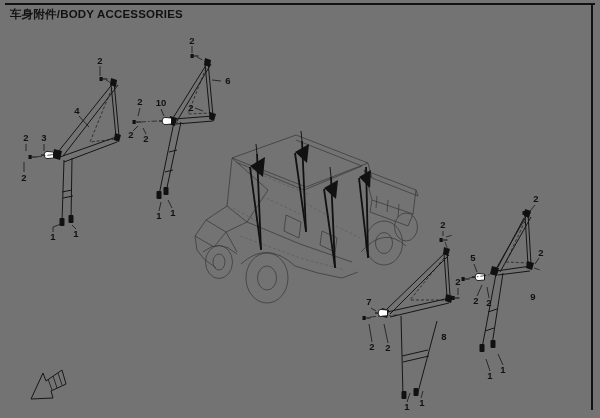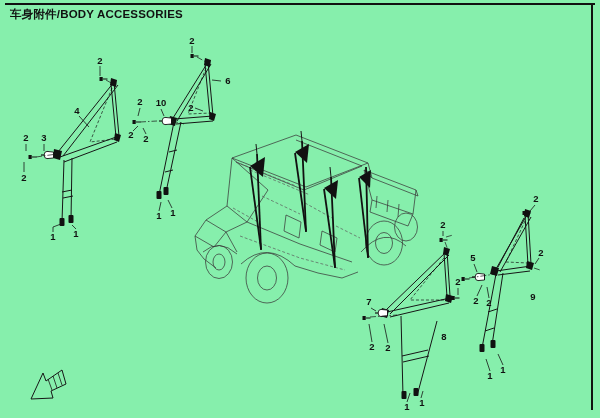--- a/index.html
+++ b/index.html
@@ -1,16 +1,16 @@
 <!DOCTYPE html>
 <html><head>
 <meta charset="utf-8">
 <style>
   html,body{margin:0;padding:0;background:#fff;}
-  #page{position:relative;width:600px;height:418px;background:#86efac;overflow:hidden;
+  #page{position:relative;width:600px;height:418px;background:#737373;overflow:hidden;
         font-family:"Liberation Sans","DejaVu Sans",sans-serif;color:#111;}
   #top-rule{position:absolute;left:5px;top:3px;width:590px;height:0;border-top:2px solid #111;}
   #right-rule{position:absolute;left:591px;top:3px;width:0;height:407px;border-left:2px solid #111;}
   #title{position:absolute;left:10px;top:7px;font-size:11.5px;font-weight:bold;
          letter-spacing:.2px;white-space:nowrap;}
   svg{position:absolute;left:0;top:0;}
   
   .veh{stroke:#3a3a3a;stroke-width:.75;fill:none;}
   .vehd{stroke:#5a5a5a;stroke-width:.7;fill:none;stroke-dasharray:3 2;}
   .bar{stroke:#111;stroke-width:1.8;fill:none;}

